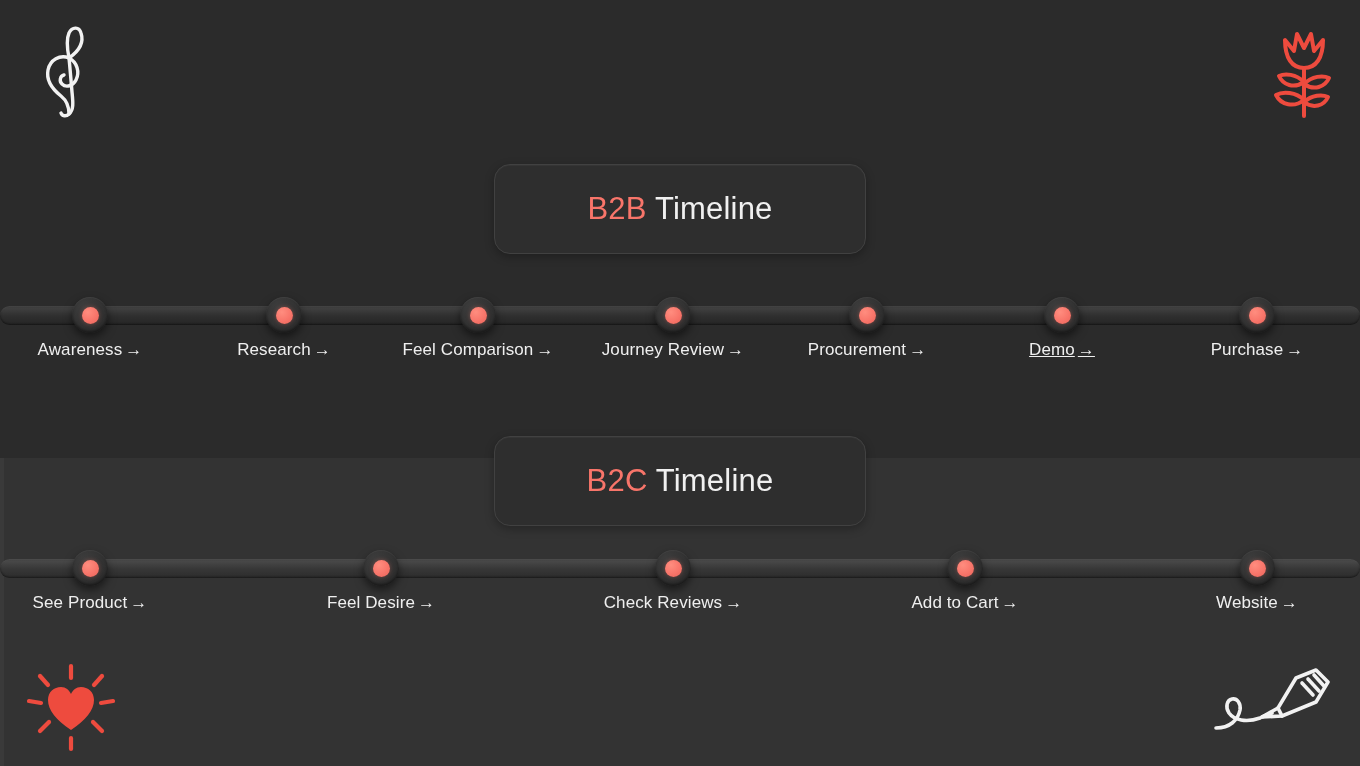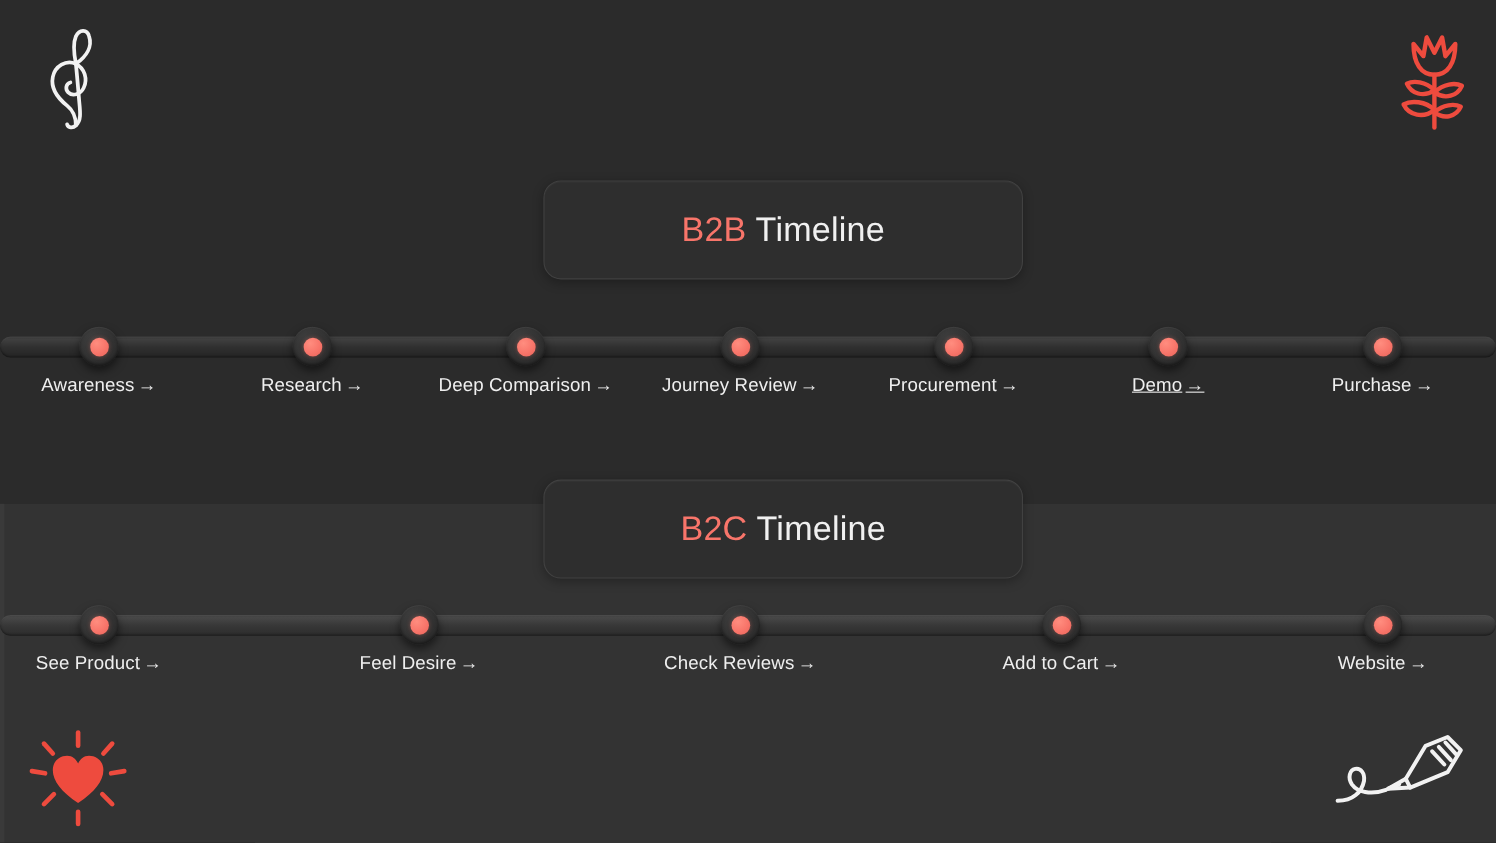--- a/index.html
+++ b/index.html
@@ -62,21 +62,21 @@
   .doodle svg { display:block; overflow:visible; }
   .doodle-clef   { left:36px;  top:22px;  width:66px;  height:100px; }
   .doodle-flower { left:1262px; top:18px;  width:84px;  height:106px; }
   .doodle-heart  { left:22px;  top:658px; width:98px;  height:94px;  }
   .doodle-pencil { left:1212px; top:666px; width:122px; height:74px;  }
 
   
   .pill {
     position:absolute;
     left:494px;
-    width:436px;
+    width:372px;
     height:90px;
     border-radius:16px;
     background:#2e2e2e;
     border:1px solid #414141;
     box-shadow: inset 0 1px 0 rgba(255,255,255,0.035),
                 0 3px 10px rgba(0,0,0,0.28);
     display:flex;
     align-items:center;
     justify-content:center;
   }
@@ -235,21 +235,21 @@
           <div class="node-dot"></div>
         </div>
         <div class="step-label" style="left: 90px;"><span>Awareness</span><span class="arrow">→</span></div>
         <div class="node" style="left: 284px;">
           <div class="node-dot"></div>
         </div>
         <div class="step-label" style="left: 284px;"><span>Research</span><span class="arrow">→</span></div>
         <div class="node" style="left: 478px;">
           <div class="node-dot"></div>
         </div>
-        <div class="step-label" style="left: 478px;"><span>Deep Comparison</span><span class="arrow">→</span></div>
+        <div class="step-label" style="left: 478px;"><span>Feel Comparison</span><span class="arrow">→</span></div>
         <div class="node" style="left: 673px;">
           <div class="node-dot"></div>
         </div>
         <div class="step-label" style="left: 673px;"><span>Journey Review</span><span class="arrow">→</span></div>
         <div class="node" style="left: 867px;">
           <div class="node-dot"></div>
         </div>
         <div class="step-label" style="left: 867px;"><span>Procurement</span><span class="arrow">→</span></div>
         <div class="node" style="left: 1062px;">
           <div class="node-dot"></div>

